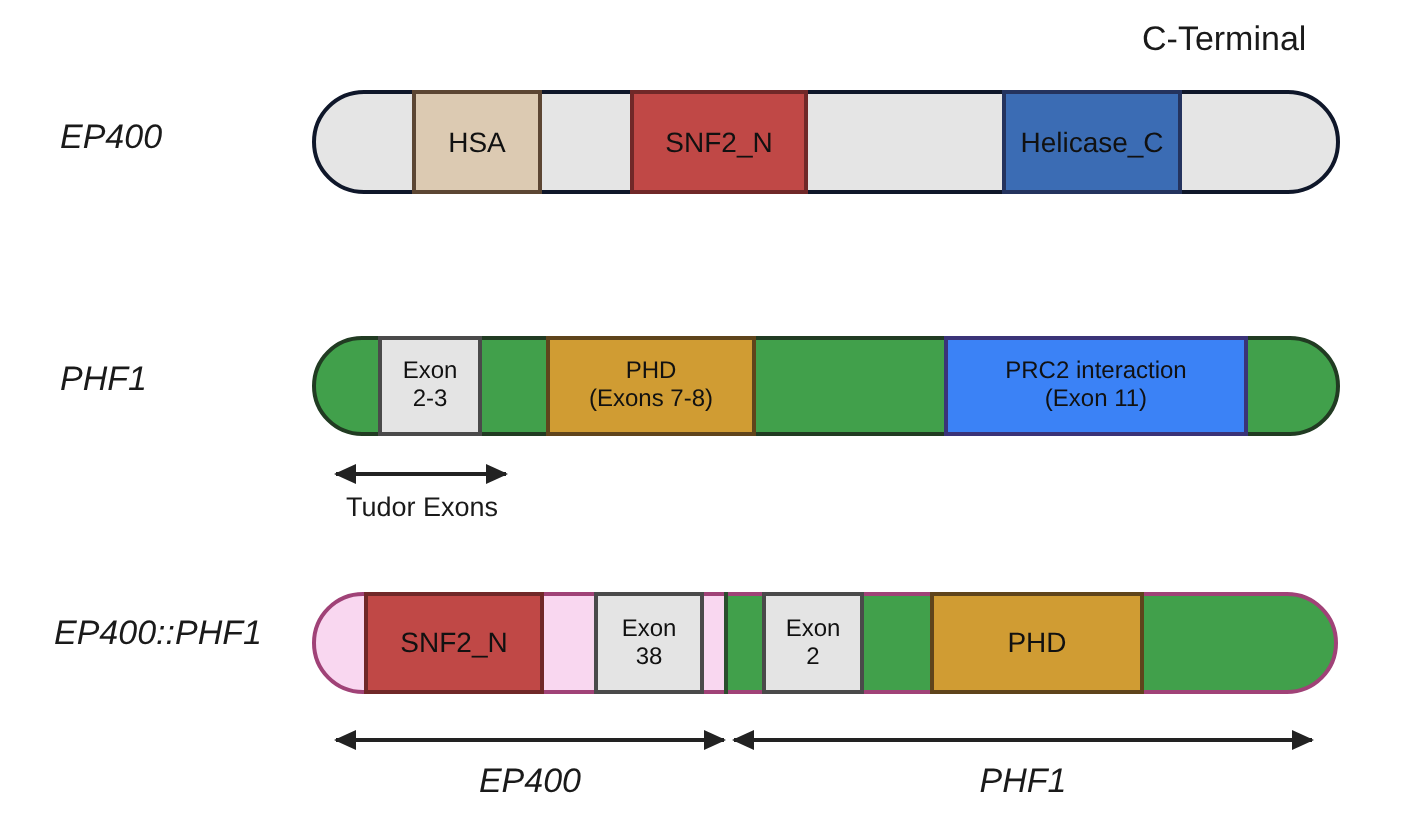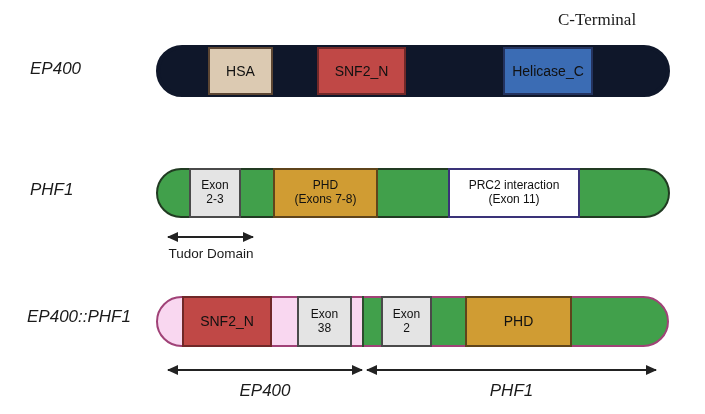--- a/index.html
+++ b/index.html
@@ -2,44 +2,44 @@
 <html><head>
 <meta charset="utf-8">
 <style>
   html,body{margin:0;padding:0;background:#ffffff;}
   #figure{
     position:relative;width:705px;height:414px;background:#ffffff;
     font-family:"Liberation Sans",sans-serif;color:#1a1a1a;overflow:hidden;
   }
   .terminal{position:absolute;font-size:17px;color:#1a1a1a;}
   #n-terminal{left:157px;top:10px;}
-  #c-terminal{left:558px;top:10px;font-family:Liberation Serif, serif;}
+  #c-terminal{left:571px;top:10px;}
   .row-label{position:absolute;font-style:italic;font-size:17px;color:#1a1a1a;white-space:nowrap;}
   #label-ep400{left:30px;top:59px;}
   #label-phf1{left:30px;top:180px;}
   #label-fusion{left:27px;top:307px;text-align:right;}
   .bar{position:absolute;box-sizing:border-box;}
-  #bar-ep400{left:156px;top:45px;width:514px;height:52px;background:#0f172a;border:4px solid #0f172a;border-radius:26px;}
+  #bar-ep400{left:156px;top:45px;width:514px;height:52px;background:#e5e5e5;border:2px solid #0f172a;border-radius:26px;}
   #bar-phf1{left:156px;top:168px;width:514px;height:50px;background:#41A04B;border:2px solid #213B22;border-radius:25px;}
   #bar-fusion{left:156px;top:296px;width:513px;height:51px;border:2px solid #A04277;border-radius:26px;
     background:linear-gradient(to right,#F9D7F0 0,#F9D7F0 206px,#41A04B 206px);}
   .dom{
     position:absolute;top:-2px;bottom:-2px;box-sizing:border-box;border:2px solid;
     display:flex;align-items:center;justify-content:center;text-align:center;
     font-size:14px;line-height:1.15;white-space:pre-line;color:#111;
   }
   .dom.small{font-size:12px;}
   
   #dom-hsa{left:48px;width:65px;background:#DCCAB2;border-color:#5C4633;}
   #dom-snf2n-ep400{left:157px;width:89px;background:#C04846;border-color:#702828;}
   #dom-helicase{left:343px;width:90px;background:#3B6CB4;border-color:#24335E;}
   
   #dom-exon23{left:31px;width:52px;background:#E4E4E4;border-color:#4A4A4A;}
   #dom-phd-phf1{left:115px;width:105px;background:#D09C33;border-color:#5F441B;}
-  #dom-prc2{left:290px;width:132px;background:#ffffff;border-color:#3A3378;}
+  #dom-prc2{left:314px;width:152px;background:#3b82f6;border-color:#3A3378;}
   
   #dom-snf2n-fusion{left:24px;width:90px;background:#C04846;border-color:#702828;}
   #dom-exon38{left:139px;width:55px;background:#E4E4E4;border-color:#4A4A4A;}
   #dom-exon2{left:223px;width:51px;background:#E4E4E4;border-color:#4A4A4A;}
   #dom-phd-fusion{left:307px;width:107px;background:#D09C33;border-color:#5F441B;}
   #fusion-divider{position:absolute;left:204px;top:-2px;bottom:-2px;width:2px;background:#2C4C2D;}
   
   .darrow{position:absolute;height:2px;background:#222222;}
   .darrow::before{content:"";position:absolute;left:-1px;top:-4px;width:0;height:0;
     border-top:5px solid transparent;border-bottom:5px solid transparent;border-right:11px solid #222222;}
@@ -70,21 +70,21 @@
   <div id="label-phf1" class="row-label">PHF1</div>
   <div id="bar-phf1" class="bar">
     <div id="dom-exon23" class="dom small">Exon
 2-3</div>
     <div id="dom-phd-phf1" class="dom small">PHD
 (Exons 7-8)</div>
     <div id="dom-prc2" class="dom small">PRC2 interaction
 (Exon 11)</div>
   </div>
   <div id="tudor-arrow" class="darrow"></div>
-  <div id="tudor-label">Tudor Domain</div>
+  <div id="tudor-label">Tudor Exons</div>
 
   <div id="label-fusion" class="row-label">EP400::PHF1</div>
   <div id="bar-fusion" class="bar">
     <div id="fusion-divider"></div>
     <div id="dom-snf2n-fusion" class="dom">SNF2_N</div>
     <div id="dom-exon38" class="dom small">Exon
 38</div>
     <div id="dom-exon2" class="dom small">Exon
 2</div>
     <div id="dom-phd-fusion" class="dom">PHD</div>

